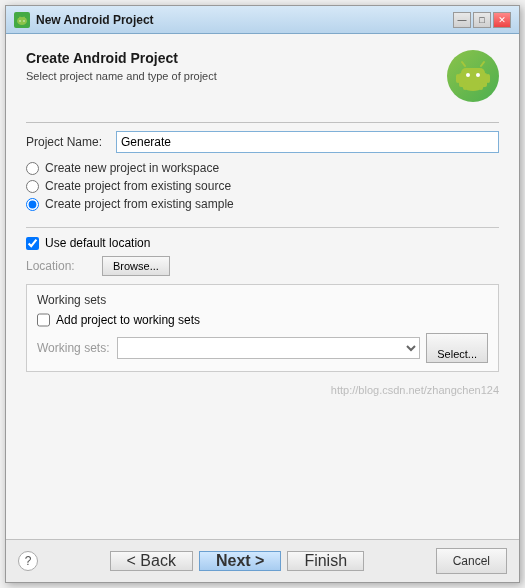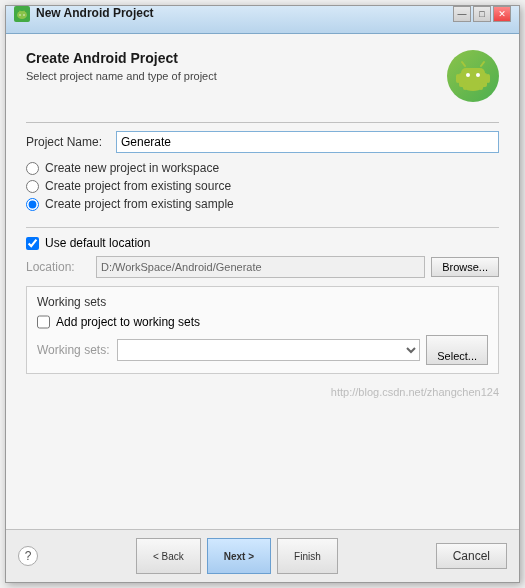--- a/index.html
+++ b/index.html
@@ -20,21 +20,21 @@
       background: #f5f5f5;
       border: 1px solid #999;
       box-shadow: 2px 2px 8px rgba(0,0,0,0.3);
       display: flex;
       flex-direction: column;
     }
     .title-bar {
       background: linear-gradient(to bottom, #d6e8f7, #b8d4ec);
       height: 28px;
       display: flex;
-      align-items: flex-start;
+      align-items: center;
       padding: 0 8px;
       border-bottom: 1px solid #7fa8c9;
       flex-shrink: 0;
     }
     .title-bar-icon {
       width: 16px;
       height: 16px;
       margin-right: 6px;
       background: #4a4;
       border-radius: 2px;
@@ -260,25 +260,25 @@
       cursor: pointer;
       background: white;
     }
     .bottom-buttons {
       flex: 1;
       display: flex;
       justify-content: center;
       gap: 6px;
     }
     .nav-btn {
-      height: 36px;
+      height: 20px;
       padding: 0 16px;
       border: 1px solid #aaa;
       background: linear-gradient(to bottom, #f8f8f8, #e0e0e0);
-      font-size: 10px;
+      font-size: 16px;
       cursor: pointer;
       color: #333;
     }
     .nav-btn.active {
       background: linear-gradient(to bottom, #d0e8ff, #a8ccf0);
       border-color: #6a9fd0;
       font-weight: bold;
     }
     .cancel-btn {
       height: 26px;
@@ -362,21 +362,20 @@
 
     <div class="section-divider"></div>
 
     <div class="checkbox-row">
       <input type="checkbox" checked="" style="">
       <span>Use default location</span>
     </div>
 
     <div class="location-row">
       <span class="location-label">Location:</span>
-      <input class="location-input" type="text" value="D:/WorkSpace/Android/Generate" style="">
       <button class="browse-btn">Browse...</button>
     </div>
 
     <div class="working-sets-section">
       <div class="working-sets-title">Working sets</div>
       <div class="working-sets-row">
         <input type="checkbox" style="">
         <span>Add project to working sets</span>
       </div>
       <div class="working-sets-input-row">

